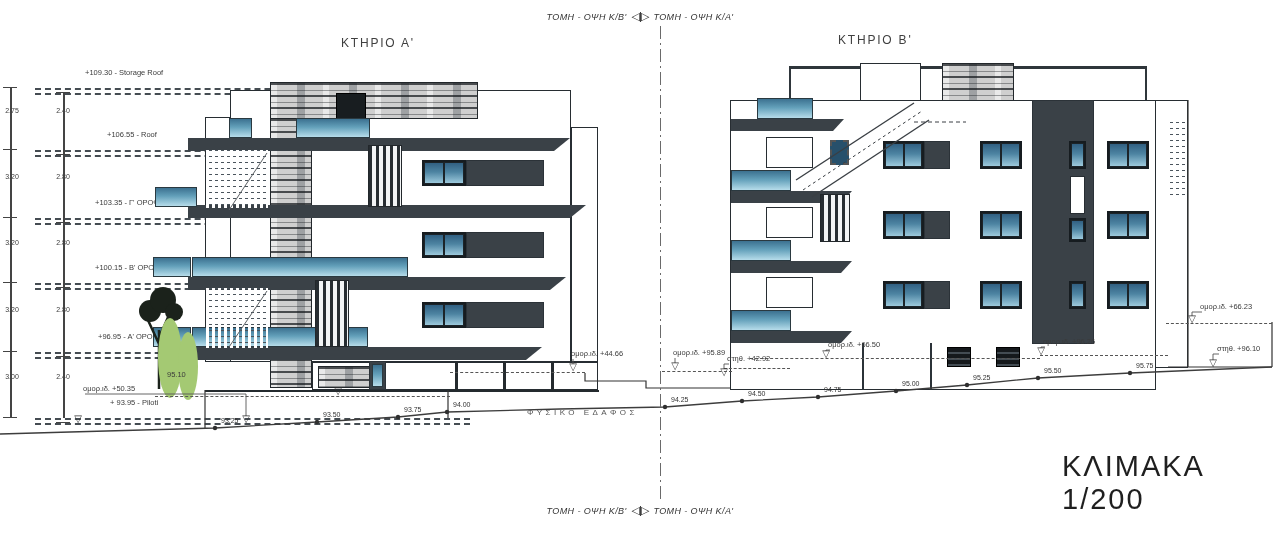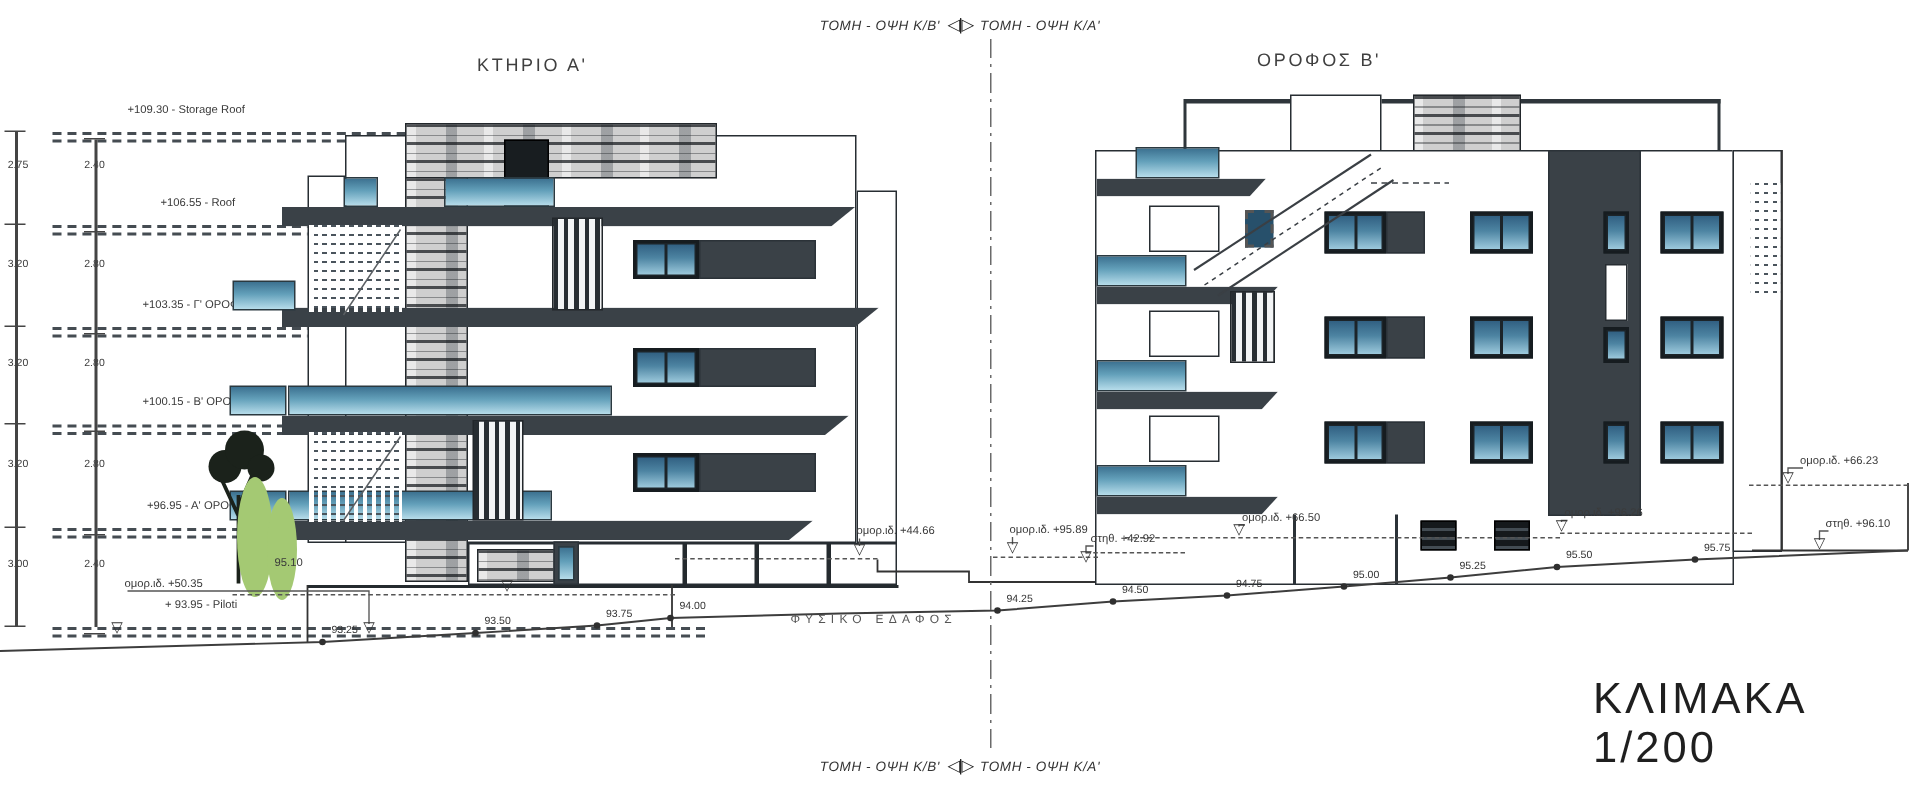--- a/index.html
+++ b/index.html
@@ -286,21 +286,21 @@
   <div id="overlay" class="abs">
     <div class="dashline" style="left:155px;top:396px;width:295px;"></div>
     <div class="dashline" style="left:450px;top:372px;width:135px;"></div>
     <div class="dashline" style="left:662px;top:371px;width:70px;"></div>
     <div class="dashline" style="left:724px;top:368px;width:66px;"></div>
     <div class="dashline" style="left:750px;top:358px;width:290px;"></div>
     <div class="dashline" style="left:1040px;top:355px;width:128px;"></div>
     <div class="dashline" style="left:1166px;top:323px;width:106px;"></div>
   <div class="ann" style="position: absolute; left: 83px; top: 384px;">ομορ.ιδ. +50.35</div>
       <div class="tri" style="position: absolute; left: 246px; top: 414px;">▽</div>
-      <div class="ann" style="position: absolute; left: 183px; top: 370px;">95.10</div>
+      <div class="ann" style="position: absolute; left: 167px; top: 370px;">95.10</div>
       <div class="ann" style="position: absolute; left: 571px; top: 349px;">ομορ.ιδ. +44.66</div>
       <div class="tri" style="position: absolute; left: 573px; top: 362px;">▽</div>
       <div class="ann" style="position: absolute; left: 673px; top: 348px;">ομορ.ιδ. +95.89</div>
       <div class="tri" style="position: absolute; left: 675px; top: 361px;">▽</div>
       <div class="ann" style="position: absolute; left: 727px; top: 354px;">στηθ. +42.92</div>
       <div class="tri" style="position: absolute; left: 724px; top: 367px;">▽</div>
       <div class="ann" style="position: absolute; left: 828px; top: 340px;">ομορ.ιδ. +66.50</div>
       <div class="tri" style="position: absolute; left: 826px; top: 349px;">▽</div>
       <div class="ann" style="position: absolute; left: 1043px; top: 337px;">ομορ.ιδ. +96.26</div>
       <div class="tri" style="position: absolute; left: 1041px; top: 346px;">▽</div>
@@ -326,18 +326,18 @@
   <div class="secttitle" style="left:0;top:10px;width:1280px;justify-content:center;">
     <span>ΤΟΜΗ - ΟΨΗ Κ/Β'</span>
     <span class="cuticon">◁|▷</span>
     <span>ΤΟΜΗ - ΟΨΗ Κ/Α'</span>
   </div>
   <div class="secttitle" style="left:0;top:504px;width:1280px;justify-content:center;">
     <span>ΤΟΜΗ - ΟΨΗ Κ/Β'</span>
     <span class="cuticon">◁|▷</span>
     <span>ΤΟΜΗ - ΟΨΗ Κ/Α'</span>
   </div>
-  <div class="bldgtitle" style="left:318px;top:36px;">ΚΤΗΡΙΟ Α'</div>
-  <div class="bldgtitle" style="left:838px;top:33px;">ΟΡΟΦΟΣ Β'</div>
+  <div class="bldgtitle" style="left:341px;top:36px;">ΚΤΗΡΙΟ Α'</div>
+  <div class="bldgtitle" style="left:838px;top:33px;">ΚΤΗΡΙΟ Β'</div>
   <div class="bigtitle" style="left:1062px;top:450px;">ΚΛΙΜΑΚΑ 1/200</div>
   <div class="ann" style="left:527px;top:408px;font-size:8px;letter-spacing:3.5px;color:#555;">ΦΥΣΙΚΟ ΕΔΑΦΟΣ</div>
 
 </div>
 
 </body></html>

